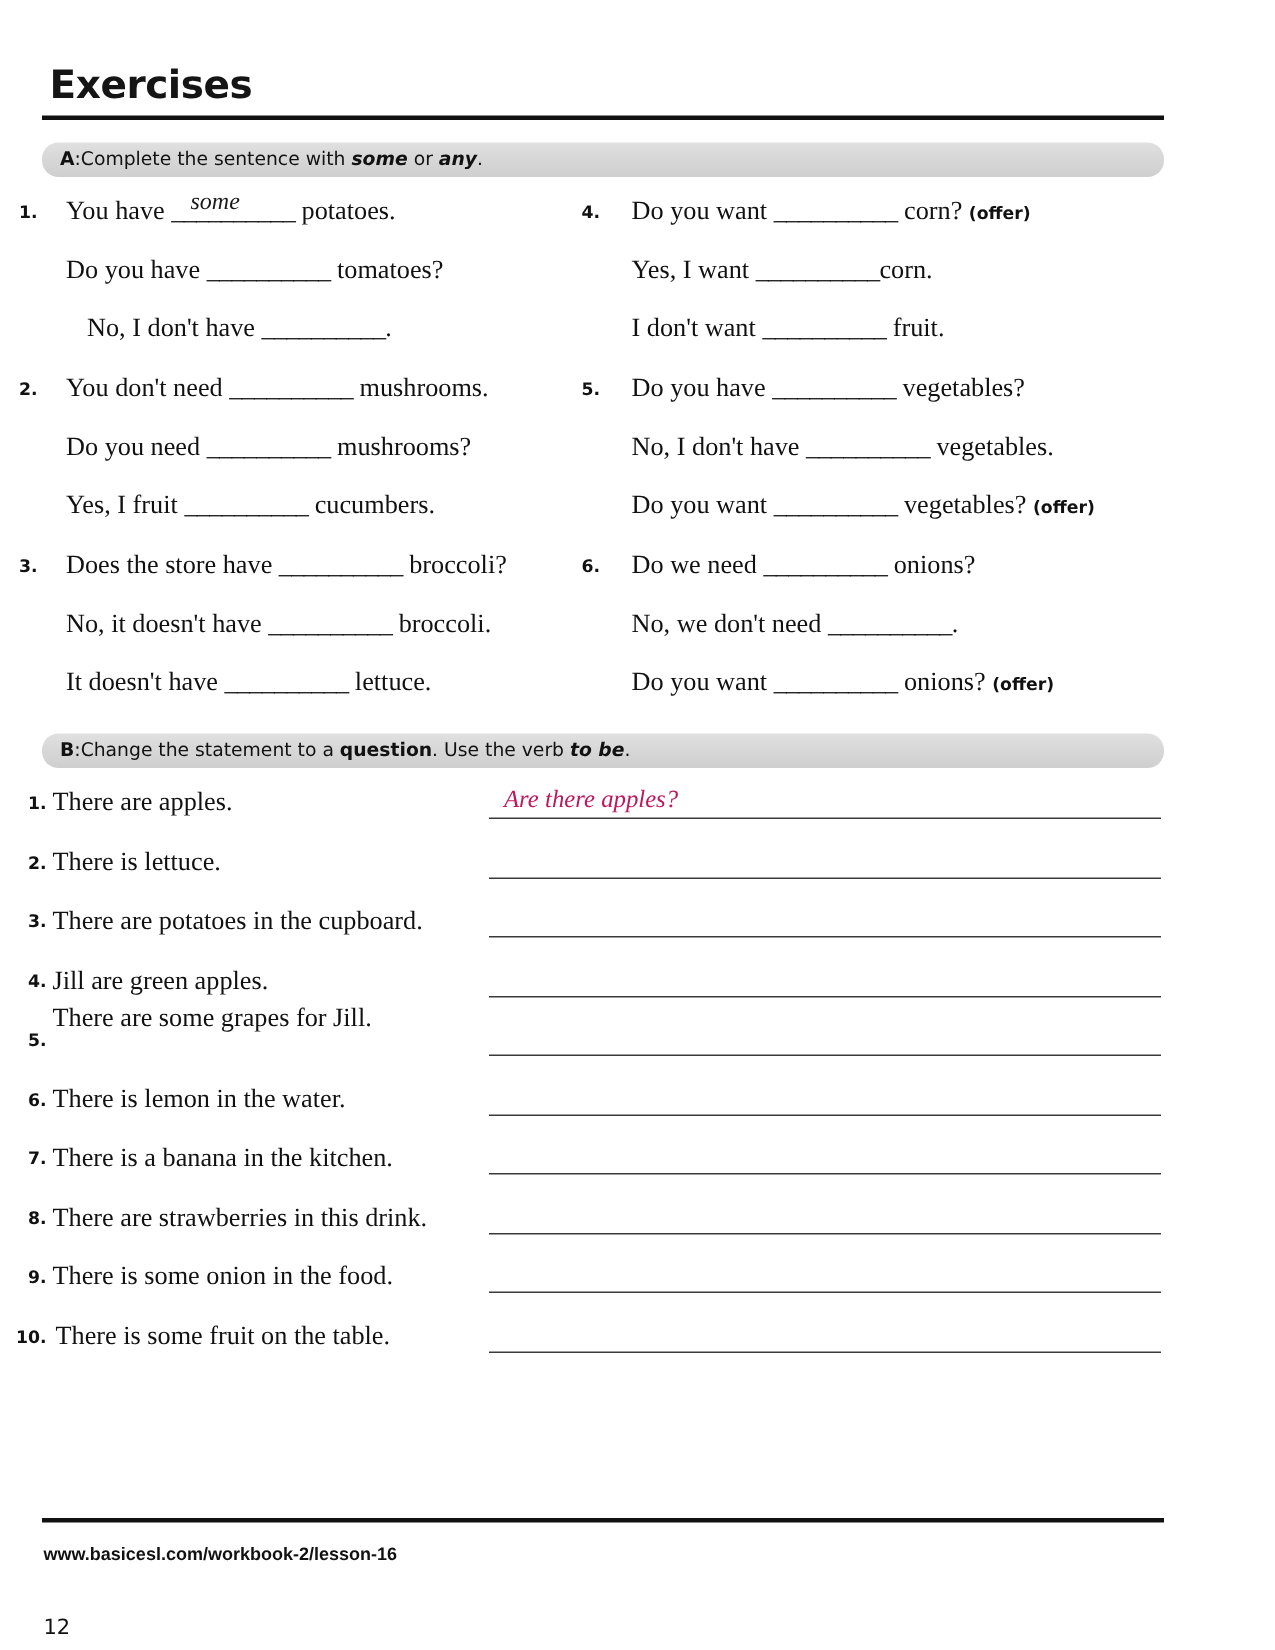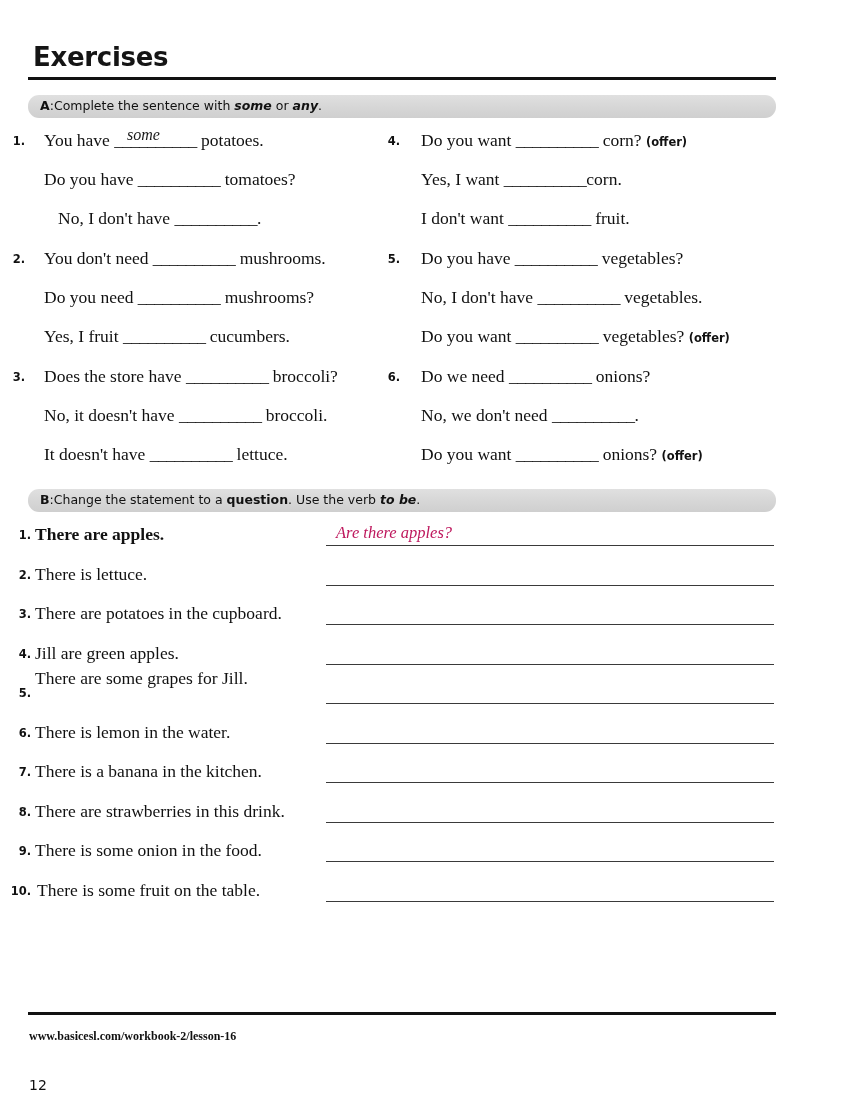--- a/index.html
+++ b/index.html
@@ -133,21 +133,21 @@
     left: 28px;
     top: 1012px;
     width: 748px;
     height: 3px;
     background: #111111;
   }
   .footer-url {
     position: absolute;
     left: 29px;
     top: 1029px;
-    font-family: Liberation Serif, serif;
+    font-family: Liberation Sans, sans-serif;
     font-weight: bold;
     font-size: 12px;
     color: #111111;
   }
   .footer-page {
     position: absolute;
     left: 29px;
     top: 1053px;
     font-family: "DejaVu Sans", sans-serif;
     font-size: 14px;
@@ -198,21 +198,21 @@
     </div>
 
   <div class="bar" id="bar-b" style="top:489px;">
     <div class="bar-text">
       <b>B</b><span>:</span><span>Change the statement to a </span><b>question</b><span>.  Use the verb </span><i>to be</i><span>.</span>
     </div>
   </div>
 
   <div id="section-b-body">
       <div class="b-num" style="left: 7px; width: 24px; top: 528px;">1.</div>
-      <div class="b-txt" style="left: 35px; top: 524px; font-weight: bold;">There are apples.</div>
+      <div class="b-txt" style="left: 35px; top: 524px;">There are apples.</div>
       <div class="b-rule" style="left: 326px; top: 545px; width: 448px;"></div>
       <div class="b-num" style="left: 7px; width: 24px; top: 567.5px;">2.</div>
       <div class="b-txt" style="left: 35px; top: 563.5px;">There is lettuce.</div>
       <div class="b-rule" style="left: 326px; top: 584.5px; width: 448px;"></div>
       <div class="b-num" style="left: 7px; width: 24px; top: 607px;">3.</div>
       <div class="b-txt" style="left: 35px; top: 603px;">There are potatoes in the cupboard.</div>
       <div class="b-rule" style="left: 326px; top: 624px; width: 448px;"></div>
       <div class="b-num" style="left: 7px; width: 24px; top: 646.5px;">4.</div>
       <div class="b-txt" style="left: 35px; top: 642.5px;">Jill are green apples.</div>
       <div class="b-rule" style="left: 326px; top: 663.5px; width: 448px;"></div>

